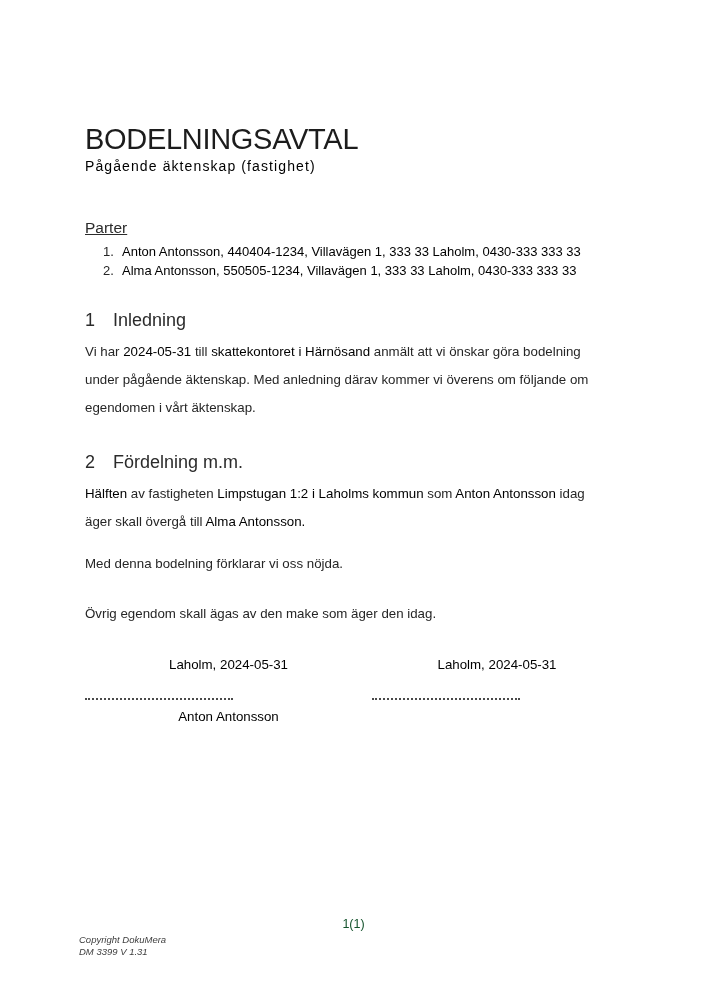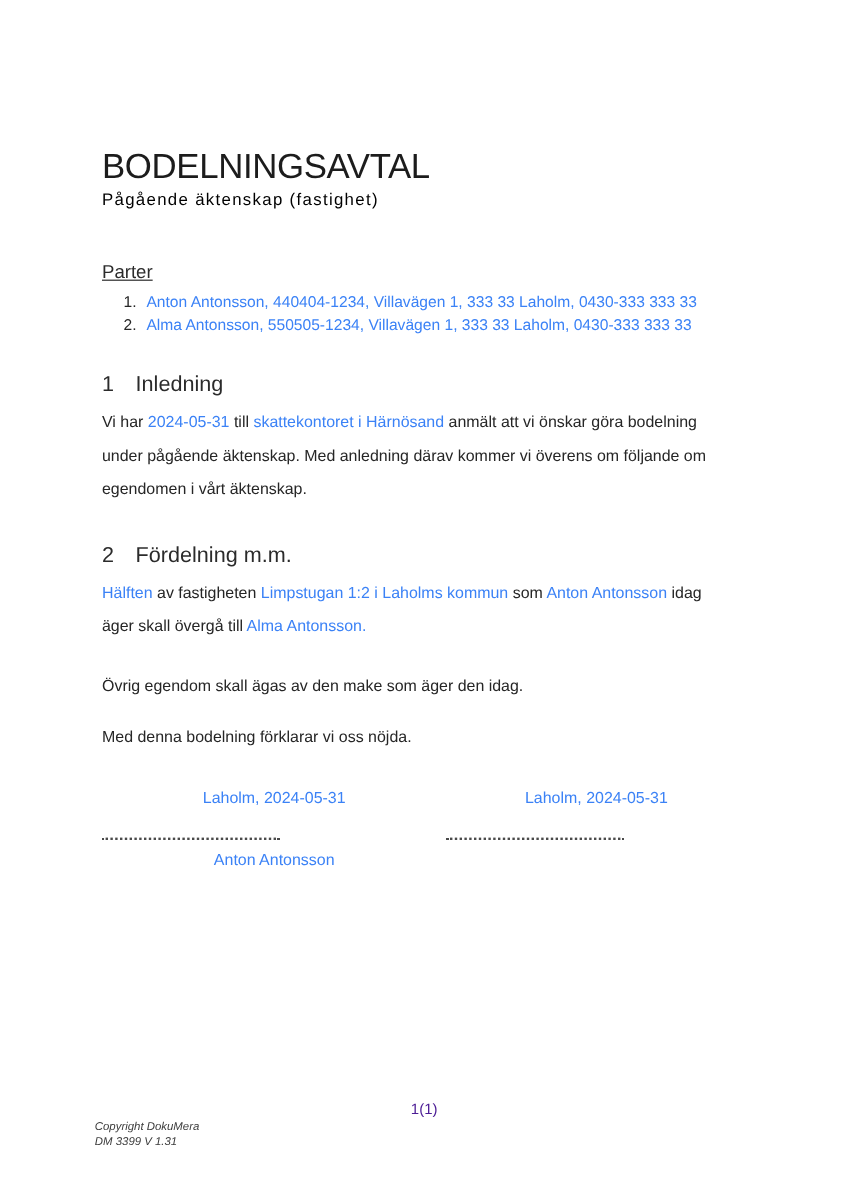--- a/index.html
+++ b/index.html
@@ -42,21 +42,21 @@
     position: relative;
     padding-left: 37px;
     font-size: 13px;
     line-height: 18.5px;
   }
   .party-number {
     position: absolute;
     left: 18px; top: 0;
     color: #262626;
   }
-  .red { color: #3b82f6; }
+  .red { color: #000000; }
   .section-heading {
     margin-top: 30px;
     font-size: 18px;
     color: #2b2b2b;
     display: flex;
   }
   .section-number { width: 28px; flex: 0 0 28px; }
   .para {
     margin-top: 7px;
     font-size: 13.3px;
@@ -83,21 +83,21 @@
   .sig-name {
     margin-top: 9px;
     font-size: 13.3px;
   }
   .page-number {
     position: absolute;
     top: 917px; left: 0;
     width: 707px;
     text-align: center;
     font-size: 12.5px;
-    color: #4c1d95;
+    color: #14532d;
   }
   .copyright {
     position: absolute;
     top: 934px; left: 79px;
     font-size: 9.5px;
     line-height: 11.5px;
     color: #3d3d3d;
     font-style: italic;
   }
 </style>
@@ -126,22 +126,22 @@
     <span>Inledning</span>
   </div>
   <div class="para"><span>Vi har </span><span class="red">2024-05-31</span><span> till </span><span class="red">skattekontoret i Härnösand</span><span> anmält att vi önskar göra bodelning under pågående äktenskap. Med anledning därav kommer vi överens om följande om egendomen i vårt äktenskap.</span></div>
 
   <div class="section-heading">
     <span class="section-number">2</span>
     <span>Fördelning m.m.</span>
   </div>
   <div class="para"><span class="red">Hälften</span><span> av fastigheten </span><span class="red">Limpstugan 1:2 i Laholms kommun</span><span> som </span><span class="red">Anton Antonsson</span><span> idag äger skall övergå till </span><span class="red">Alma Antonsson.</span></div>
 
+  <div class="para para-gap2">Med denna bodelning förklarar vi oss nöjda.</div>
   <div class="para para-gap1">Övrig egendom skall ägas av den make som äger den idag.</div>
-  <div class="para para-gap2">Med denna bodelning förklarar vi oss nöjda.</div>
 
   <div class="sig-row">
     <div class="sig-col">
       <div class="sig-place red">Laholm, 2024-05-31</div>
       <div class="sig-line"></div>
       <div class="sig-name red">Anton Antonsson</div>
     </div>
     <div class="sig-col">
       <div class="sig-place red">Laholm, 2024-05-31</div>
       <div class="sig-line"></div>

